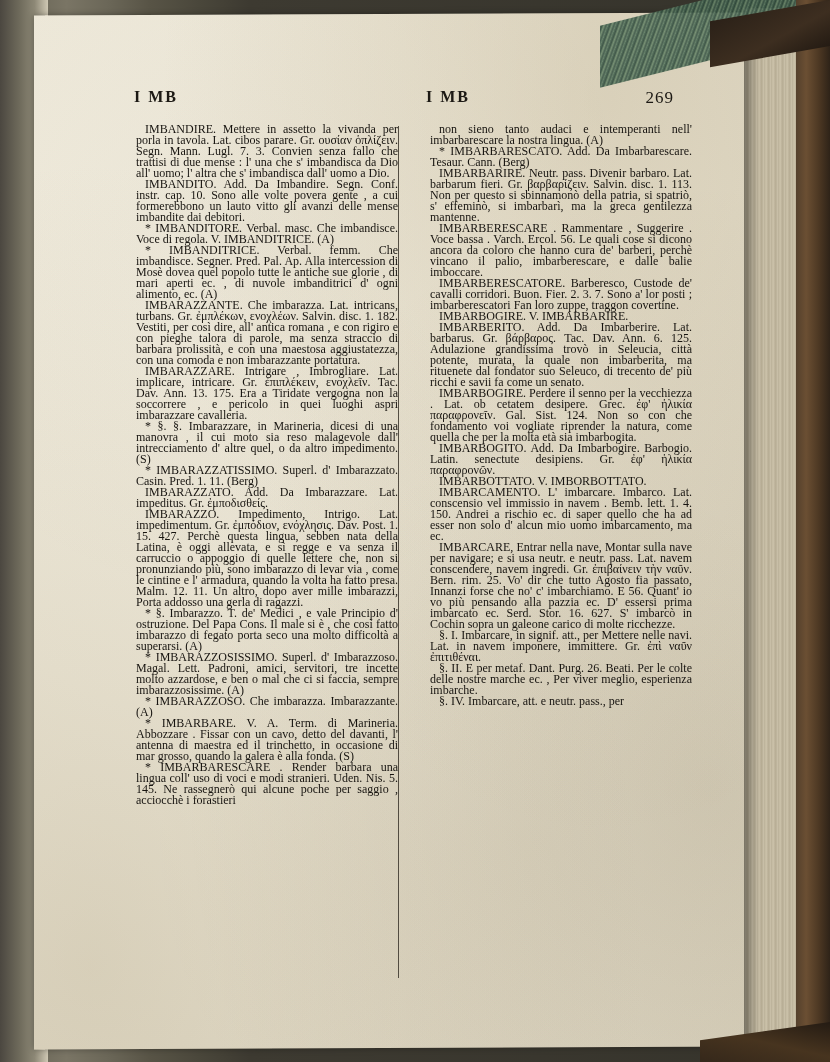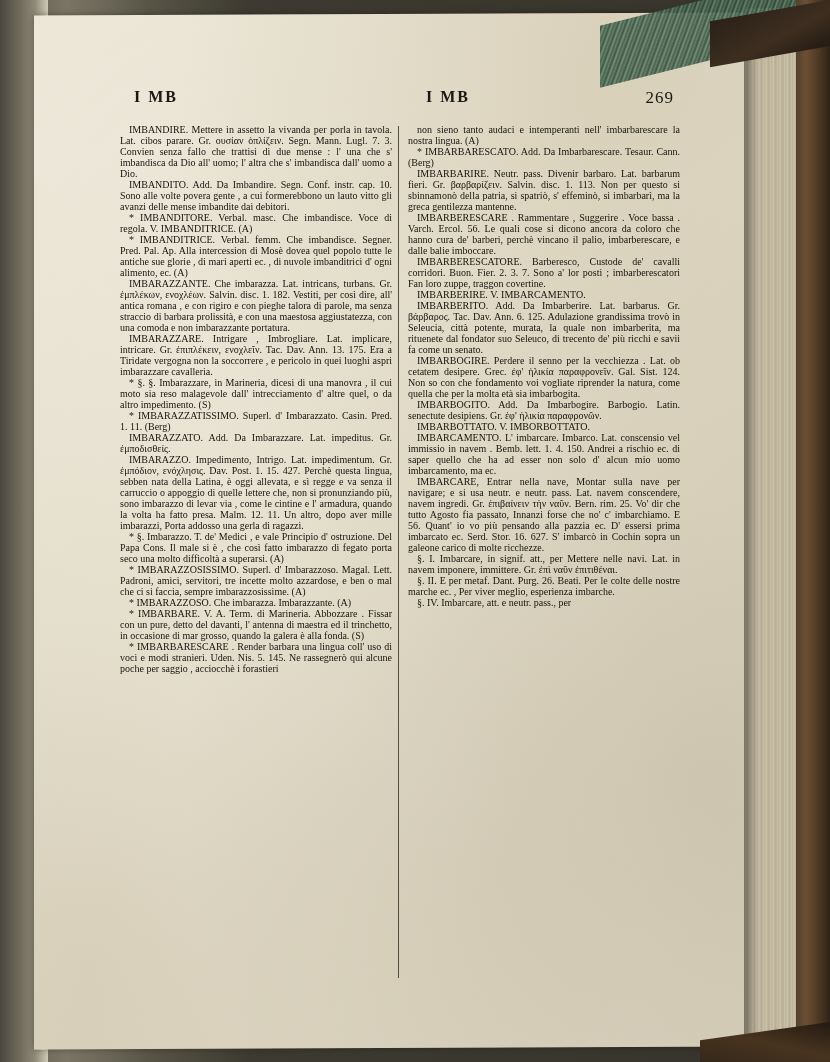--- a/index.html
+++ b/index.html
@@ -150,25 +150,26 @@
   }
 
   .columns {
     position: relative;
     display: flex;
     gap: 16px;
     height: 856px;
   }
   .col {
     width: 272px;
-    font-size: 10px;
+    font-size: 12px;
     line-height: 11.0px;
     text-align: justify;
     hyphens: auto;
     color: #171410;
+    margin-left: 16px;
   }
   
   #col-rule {
     position: absolute;
     left: 278px;
     top: 2px;
     width: 1px;
     height: 852px;
     background: #3a342a;
     opacity: .85;
@@ -219,30 +220,30 @@
           <p class="entry">* IMBANDITRICE. Verbal. femm. Che imbandisce. Segner. Pred. Pal. Ap. Alla intercession di Mosè dovea quel popolo tutte le antiche sue glorie , di mari aperti ec. , di nuvole imbanditrici d' ogni alimento, ec. (A)</p>
           <p class="entry">IMBARAZZANTE. Che imbarazza. Lat. intricans, turbans. Gr. ἐμπλέκων, ενοχλέων. Salvin. disc. 1. 182. Vestiti, per così dire, all' antica romana , e con rigiro e con pieghe talora di parole, ma senza straccio di barbara prolissità, e con una maestosa aggiustatezza, con una comoda e non imbarazzante portatura.</p>
           <p class="entry">IMBARAZZARE. Intrigare , Imbrogliare. Lat. implicare, intricare. Gr. ἐπιπλέκειν, ενοχλεῖν. Tac. Dav. Ann. 13. 175. Era a Tiridate vergogna non la soccorrere , e pericolo in quei luoghi aspri imbarazzare cavalleria.</p>
           <p class="entry">* §. §. Imbarazzare, in Marineria, dicesi di una manovra , il cui moto sia reso malagevole dall' intrecciamento d' altre quel, o da altro impedimento. (S)</p>
           <p class="entry">* IMBARAZZATISSIMO. Superl. d' Imbarazzato. Casin. Pred. 1. 11. (Berg)</p>
           <p class="entry">IMBARAZZATO. Add. Da Imbarazzare. Lat. impeditus. Gr. ἐμποδισθείς.</p>
           <p class="entry">IMBARAZZO. Impedimento, Intrigo. Lat. impedimentum. Gr. ἐμπόδιον, ενόχλησις. Dav. Post. 1. 15. 427. Perchè questa lingua, sebben nata della Latina, è oggi allevata, e sì regge e va senza il carruccio o appoggio di quelle lettere che, non si pronunziando più, sono imbarazzo di levar via , come le cintine e l' armadura, quando la volta ha fatto presa. Malm. 12. 11. Un altro, dopo aver mille imbarazzi, Porta addosso una gerla di ragazzi.</p>
           <p class="entry">* §. Imbarazzo. T. de' Medici , e vale Principio d' ostruzione. Del Papa Cons. Il male si è , che così fatto imbarazzo di fegato porta seco una molto difficoltà a superarsi. (A)</p>
           <p class="entry">* IMBARAZZOSISSIMO. Superl. d' Imbarazzoso. Magal. Lett. Padroni, amici, servitori, tre incette molto azzardose, e ben o mal che ci si faccia, sempre imbarazzosissime. (A)</p>
           <p class="entry">* IMBARAZZOSO. Che imbarazza. Imbarazzante. (A)</p>
-          <p class="entry">* IMBARBARE. V. A. Term. di Marineria. Abbozzare . Fissar con un pure, detto del davanti, l' antenna di maestra ed il trinchetto, in occasione di mar grosso, quando la galera è alla fonda. (S)</p>
+          <p class="entry">* IMBARBARE. V. A. Term. di Marineria. Abbozzare . Fissar con un cavo, detto del davanti, l' antenna di maestra ed il trinchetto, in occasione di mar grosso, quando la galera è alla fonda. (S)</p>
           <p class="entry">* IMBARBARESCARE . Render barbara una lingua coll' uso di voci e modi stranieri. Uden. Nis. 5. 145. Ne rassegnerò qui alcune poche per saggio , acciocchè i forastieri</p>
         </div>
       <div class="col" id="col-right">
           <p class="entry">non sieno tanto audaci e intemperanti nell' imbarbarescare la nostra lingua. (A)</p>
           <p class="entry">* IMBARBARESCATO. Add. Da Imbarbarescare. Tesaur. Cann. (Berg)</p>
           <p class="entry">IMBARBARIRE. Neutr. pass. Divenir barbaro. Lat. barbarum fieri. Gr. βαρβαρίζειν. Salvin. disc. 1. 113. Non per questo si sbinnamonò della patria, si spatriò, s' effeminò, si imbarbarì, ma la greca gentilezza mantenne.</p>
           <p class="entry">IMBARBERESCARE . Rammentare , Suggerire . Voce bassa . Varch. Ercol. 56. Le quali cose si dicono ancora da coloro che hanno cura de' barberi, perchè vincano il palio, imbarberescare, e dalle balie imboccare.</p>
           <p class="entry">IMBARBERESCATORE. Barberesco, Custode de' cavalli corridori. Buon. Fier. 2. 3. 7. Sono a' lor posti ; imbarberescatori Fan loro zuppe, traggon covertine.</p>
-          <p class="entry">IMBARBERIRE. V. IMBARCAMENTO.</p>
+          <p class="entry">IMBARBOGIRE. V. IMBARBARIRE.</p>
           <p class="entry">IMBARBERITO. Add. Da Imbarberire. Lat. barbarus. Gr. βάρβαρος. Tac. Dav. Ann. 6. 125. Adulazione grandissima trovò in Seleucia, città potente, murata, la quale non imbarberita, ma rituenete dal fondator suo Seleuco, di trecento de' più ricchi e savii fa come un senato.</p>
           <p class="entry">IMBARBOGIRE. Perdere il senno per la vecchiezza . Lat. ob cetatem desipere. Grec. ἐφ' ἡλικία παραφρονεῖν. Gal. Sist. 124. Non so con che fondamento voi vogliate riprender la natura, come quella che per la molta età sia imbarbogita.</p>
           <p class="entry">IMBARBOGITO. Add. Da Imbarbogire. Barbogio. Latin. senectute desipiens. Gr. ἐφ' ἡλικία παραφρονῶν.</p>
           <p class="entry">IMBARBOTTATO. V. IMBORBOTTATO.</p>
           <p class="entry">IMBARCAMENTO. L' imbarcare. Imbarco. Lat. conscensio vel immissio in navem . Bemb. lett. 1. 4. 150. Andrei a rischio ec. di saper quello che ha ad esser non solo d' alcun mio uomo imbarcamento, ma ec.</p>
           <p class="entry">IMBARCARE, Entrar nella nave, Montar sulla nave per navigare; e si usa neutr. e neutr. pass. Lat. navem conscendere, navem ingredi. Gr. ἐπιβαίνειν τὴν ναῦν. Bern. rim. 25. Vo' dir che tutto Agosto fia passato, Innanzi forse che no' c' imbarchiamo. E 56. Quant' io vo più pensando alla pazzia ec. D' essersi prima imbarcato ec. Serd. Stor. 16. 627. S' imbarcò in Cochin sopra un galeone carico di molte ricchezze.</p>
           <p class="entry">§. I. Imbarcare, in signif. att., per Mettere nelle navi. Lat. in navem imponere, immittere. Gr. ἐπὶ ναῦν ἐπιτιθέναι.</p>
           <p class="entry">§. II. E per metaf. Dant. Purg. 26. Beati. Per le colte delle nostre marche ec. , Per viver meglio, esperienza imbarche.</p>
           <p class="entry">§. IV. Imbarcare, att. e neutr. pass., per</p>
         </div>

